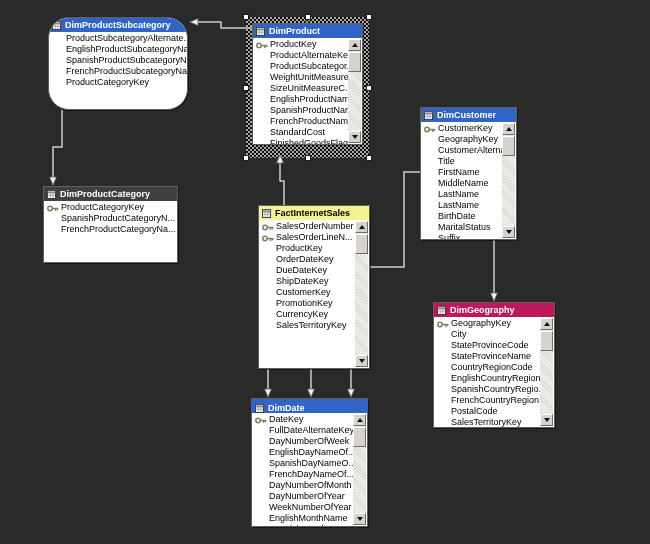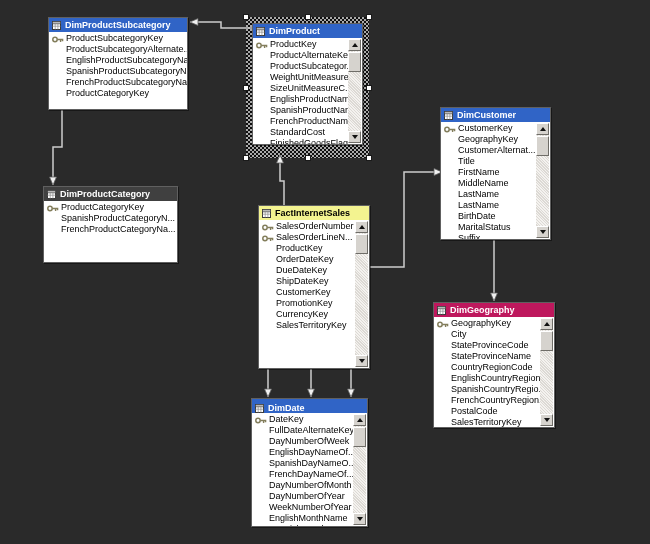--- a/index.html
+++ b/index.html
@@ -77,34 +77,30 @@
     </svg>
 <div class="sel-band" style="left: 246px; top: 17px; width: 123px; height: 141px;"></div>
     <div class="sel-handle" style="left: 243px; top: 14px;"></div>
     <div class="sel-handle" style="left: 304.5px; top: 14px;"></div>
     <div class="sel-handle" style="left: 366px; top: 14px;"></div>
     <div class="sel-handle" style="left: 243px; top: 84.5px;"></div>
     <div class="sel-handle" style="left: 366px; top: 84.5px;"></div>
     <div class="sel-handle" style="left: 243px; top: 155px;"></div>
     <div class="sel-handle" style="left: 304.5px; top: 155px;"></div>
     <div class="sel-handle" style="left: 366px; top: 155px;"></div>
-    <div class="table-node" style="left: 48px; top: 17px; width: 140px; height: 93px;">
+    <div class="table-node" style="left: 48px; top: 17px; width: 140px; height: 93px; border-radius: 21px;">
       <div class="tbl-header" style="background: rgb(48, 100, 198); color: rgb(255, 255, 255);">
         <span class="ticon"><svg width="9" height="9" viewBox="0 0 9 9">
             <rect x="0.5" y="0.5" width="8" height="8" fill="#ffffff" stroke="#3a3a3a"></rect>
             <rect x="0.5" y="0.5" width="8" height="2.4" fill="#b9b9b9" stroke="#3a3a3a" stroke-width="0.6"></rect>
             <path d="M0.5 5.2 H8.5 M3.2 2.9 V8.5 M5.9 2.9 V8.5" stroke="#8a8a8a" stroke-width="0.7"></path>
           </svg></span>
         <span class="tbl-title">DimProductSubcategory</span>
       </div>
       <div class="cols">
-        <div class="col-row"><span class="kicon"><svg width="12" height="7" viewBox="0 0 12 7">
-              <circle cx="3" cy="3.5" r="2.2" fill="none" stroke="#837e5c" stroke-width="1.5"></circle>
-              <path d="M5.4 3.5 H11.3 M8.6 3.5 V6 M10.6 3.5 V5.3" stroke="#837e5c" stroke-width="1.4" fill="none"></path>
-            </svg></span><span>ProductSubcategoryKey</span></div>
         <div class="col-row"><span>ProductSubcategoryAlternate...</span></div>
         <div class="col-row"><span>EnglishProductSubcategoryNa...</span></div>
         <div class="col-row"><span>SpanishProductSubcategoryN...</span></div>
         <div class="col-row"><span>FrenchProductSubcategoryNa...</span></div>
         <div class="col-row"><span>ProductCategoryKey</span></div>
       </div>
     </div>
     <div class="table-node" style="left: 252px; top: 23px; width: 111px; height: 122px;">
       <div class="tbl-header" style="background: rgb(48, 100, 198); color: rgb(255, 255, 255);">
         <span class="ticon"><svg width="9" height="9" viewBox="0 0 9 9">
@@ -133,21 +129,21 @@
       <div class="sbar">
         <div class="sbtn up">
           <div class="tri up"></div>
         </div>
         <div class="sthumb"></div>
         <div class="sbtn down">
           <div class="tri down"></div>
         </div>
       </div>
     </div>
-    <div class="table-node" style="left: 440px; top: 107px; width: 111px; height: 133px;">
+    <div class="table-node" style="left: 420px; top: 107px; width: 97px; height: 133px;">
       <div class="tbl-header" style="background: rgb(48, 100, 198); color: rgb(255, 255, 255);">
         <span class="ticon"><svg width="9" height="9" viewBox="0 0 9 9">
             <rect x="0.5" y="0.5" width="8" height="8" fill="#ffffff" stroke="#3a3a3a"></rect>
             <rect x="0.5" y="0.5" width="8" height="2.4" fill="#b9b9b9" stroke="#3a3a3a" stroke-width="0.6"></rect>
             <path d="M0.5 5.2 H8.5 M3.2 2.9 V8.5 M5.9 2.9 V8.5" stroke="#8a8a8a" stroke-width="0.7"></path>
           </svg></span>
         <span class="tbl-title">DimCustomer</span>
       </div>
       <div class="cols" style="right: 14px;">
         <div class="col-row"><span class="kicon"><svg width="12" height="7" viewBox="0 0 12 7">

